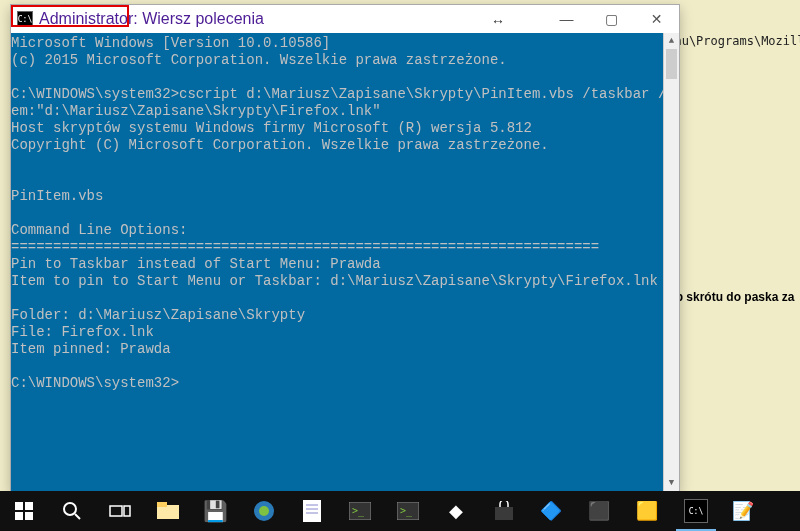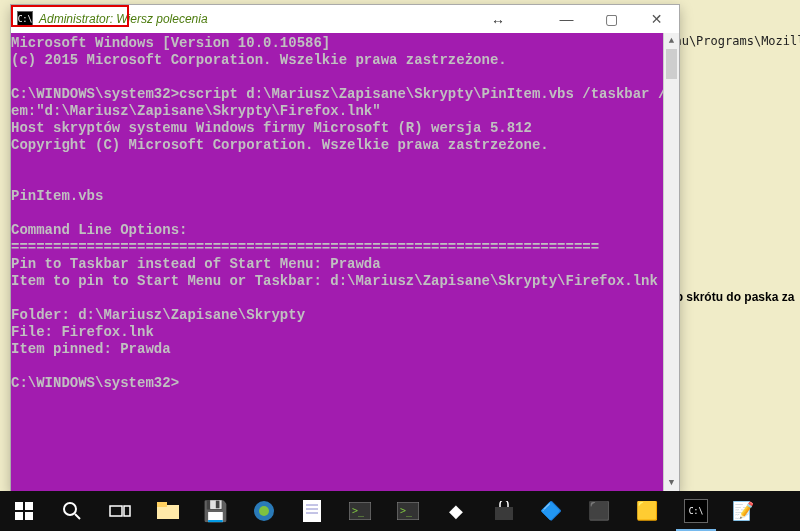--- a/index.html
+++ b/index.html
@@ -63,23 +63,22 @@
     border: 1px solid #666;
     margin-right: 6px;
     display: flex;
     align-items: center;
     justify-content: center;
     color: #fff;
     font-size: 8px;
     font-family: Consolas, monospace;
   }
   .title-text {
-    font-size: 12px;
-    color: #4d7c0f;
-    font-style: italic;
+    font-size: 16px;
+    color: #4c1d95;
   }
   .title-highlight {
     position: absolute;
     left: 0;
     top: 0;
     width: 118px;
     height: 22px;
     border: 2px solid #e00000;
     pointer-events: none;
   }
@@ -99,30 +98,29 @@
   }
   .resize-icon {
     position: absolute;
     top: 6px;
     left: 480px;
     font-size: 14px;
     color: #333;
   }
   .console {
     flex: 1;
-    background: #a21caf;
+    background: #0369a1;
     color: #c0c0c0;
     font-family: Consolas, "Courier New", monospace;
     font-size: 14px;
     line-height: 17px;
     padding: 2px 16px 0 0;
     white-space: pre;
     overflow: hidden;
     position: relative;
-    font-weight: bold;
   }
   .console-inner { position: absolute; left: 0; top: 2px; }
   .console .line { white-space: pre; }
   .scrollbar {
     position: absolute;
     right: 0; top: 0; bottom: 0;
     width: 16px;
     background: #f0f0f0;
     display: flex;
     flex-direction: column;

